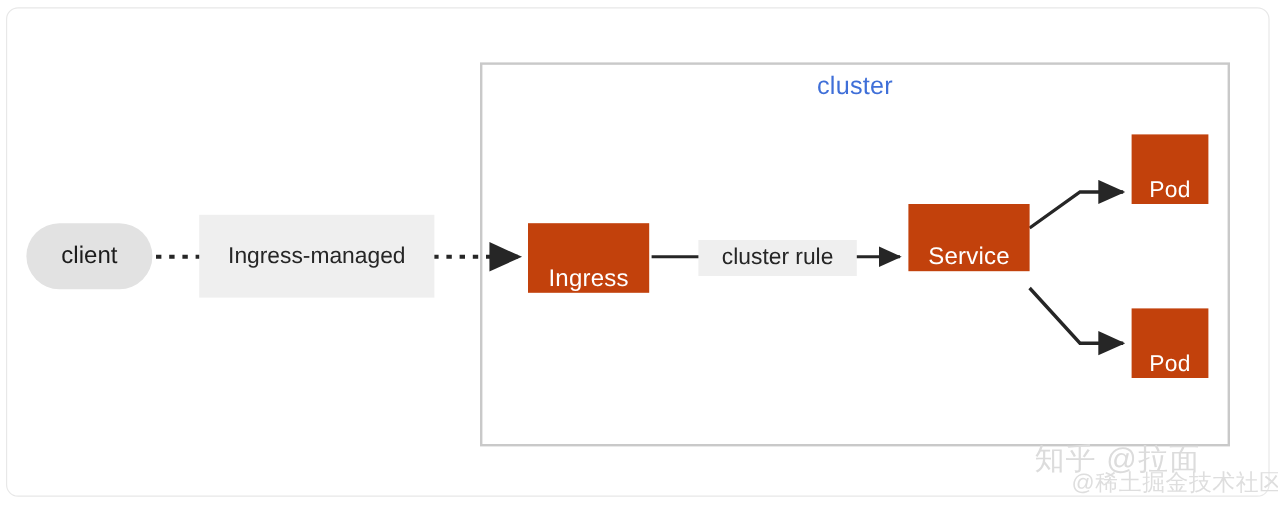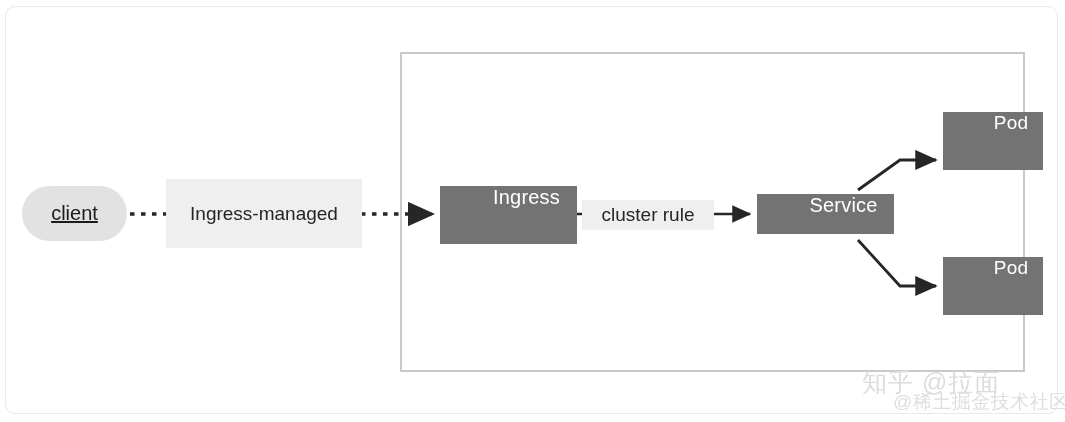--- a/index.html
+++ b/index.html
@@ -55,36 +55,34 @@
     top: 186px;
     width: 105px;
     height: 55px;
     background: #e2e2e2;
     border-radius: 28px;
     display: flex;
     align-items: center;
     justify-content: center;
     color: #1c1c1c;
     font-size: 20px;
-    text-decoration: underline;
   }
   
   .node-blue {
     position: absolute;
-    background: #737373;
-    display: flex;
-    align-items: flex-start;
+    background: #c2410c;
+    display: flex;
+    align-items: flex-end;
     justify-content: center;
     color: #ffffff;
     font-size: 20px;
     letter-spacing: .2px;
-    padding-left: 36px;
   }
   #node-ingress { left: 440px; top: 186px; width: 101px; height: 58px; }
-  #node-service { left: 757px; top: 194px; width: 101px; height: 40px; }
+  #node-service { left: 757px; top: 170px; width: 101px; height: 56px; }
   #node-pod-top { left: 943px; top: 112px; width: 64px; height: 58px; font-size: 19px; }
   #node-pod-bottom { left: 943px; top: 257px; width: 64px; height: 58px; font-size: 19px; }
 
   
   .edge-label {
     position: absolute;
     background: #efefef;
     color: #262626;
     font-size: 19px;
     text-align: center;
@@ -143,20 +141,21 @@
   }
 </style>
 </head>
 <body>
 
 <div id="canvas">
 
   <div id="page-frame"></div>
 
   <div id="cluster-box"></div>
+  <div id="cluster-label">cluster</div>
 
   <svg id="edges" viewBox="0 0 1065 422">
     <defs>
       <marker id="arrowhead" markerWidth="9" markerHeight="9" refX="7.4" refY="3.6" orient="auto" markerUnits="strokeWidth">
         <path d="M0,0 L8,3.6 L0,7.2 z" fill="#262626"></path>
       </marker>
     </defs>
 
     <line x1="130" y1="214" x2="433" y2="214" stroke="#262626" stroke-width="3.4" stroke-dasharray="4.5 6.5" stroke-linecap="butt" marker-end="url(#arrowhead)"></line>
 

